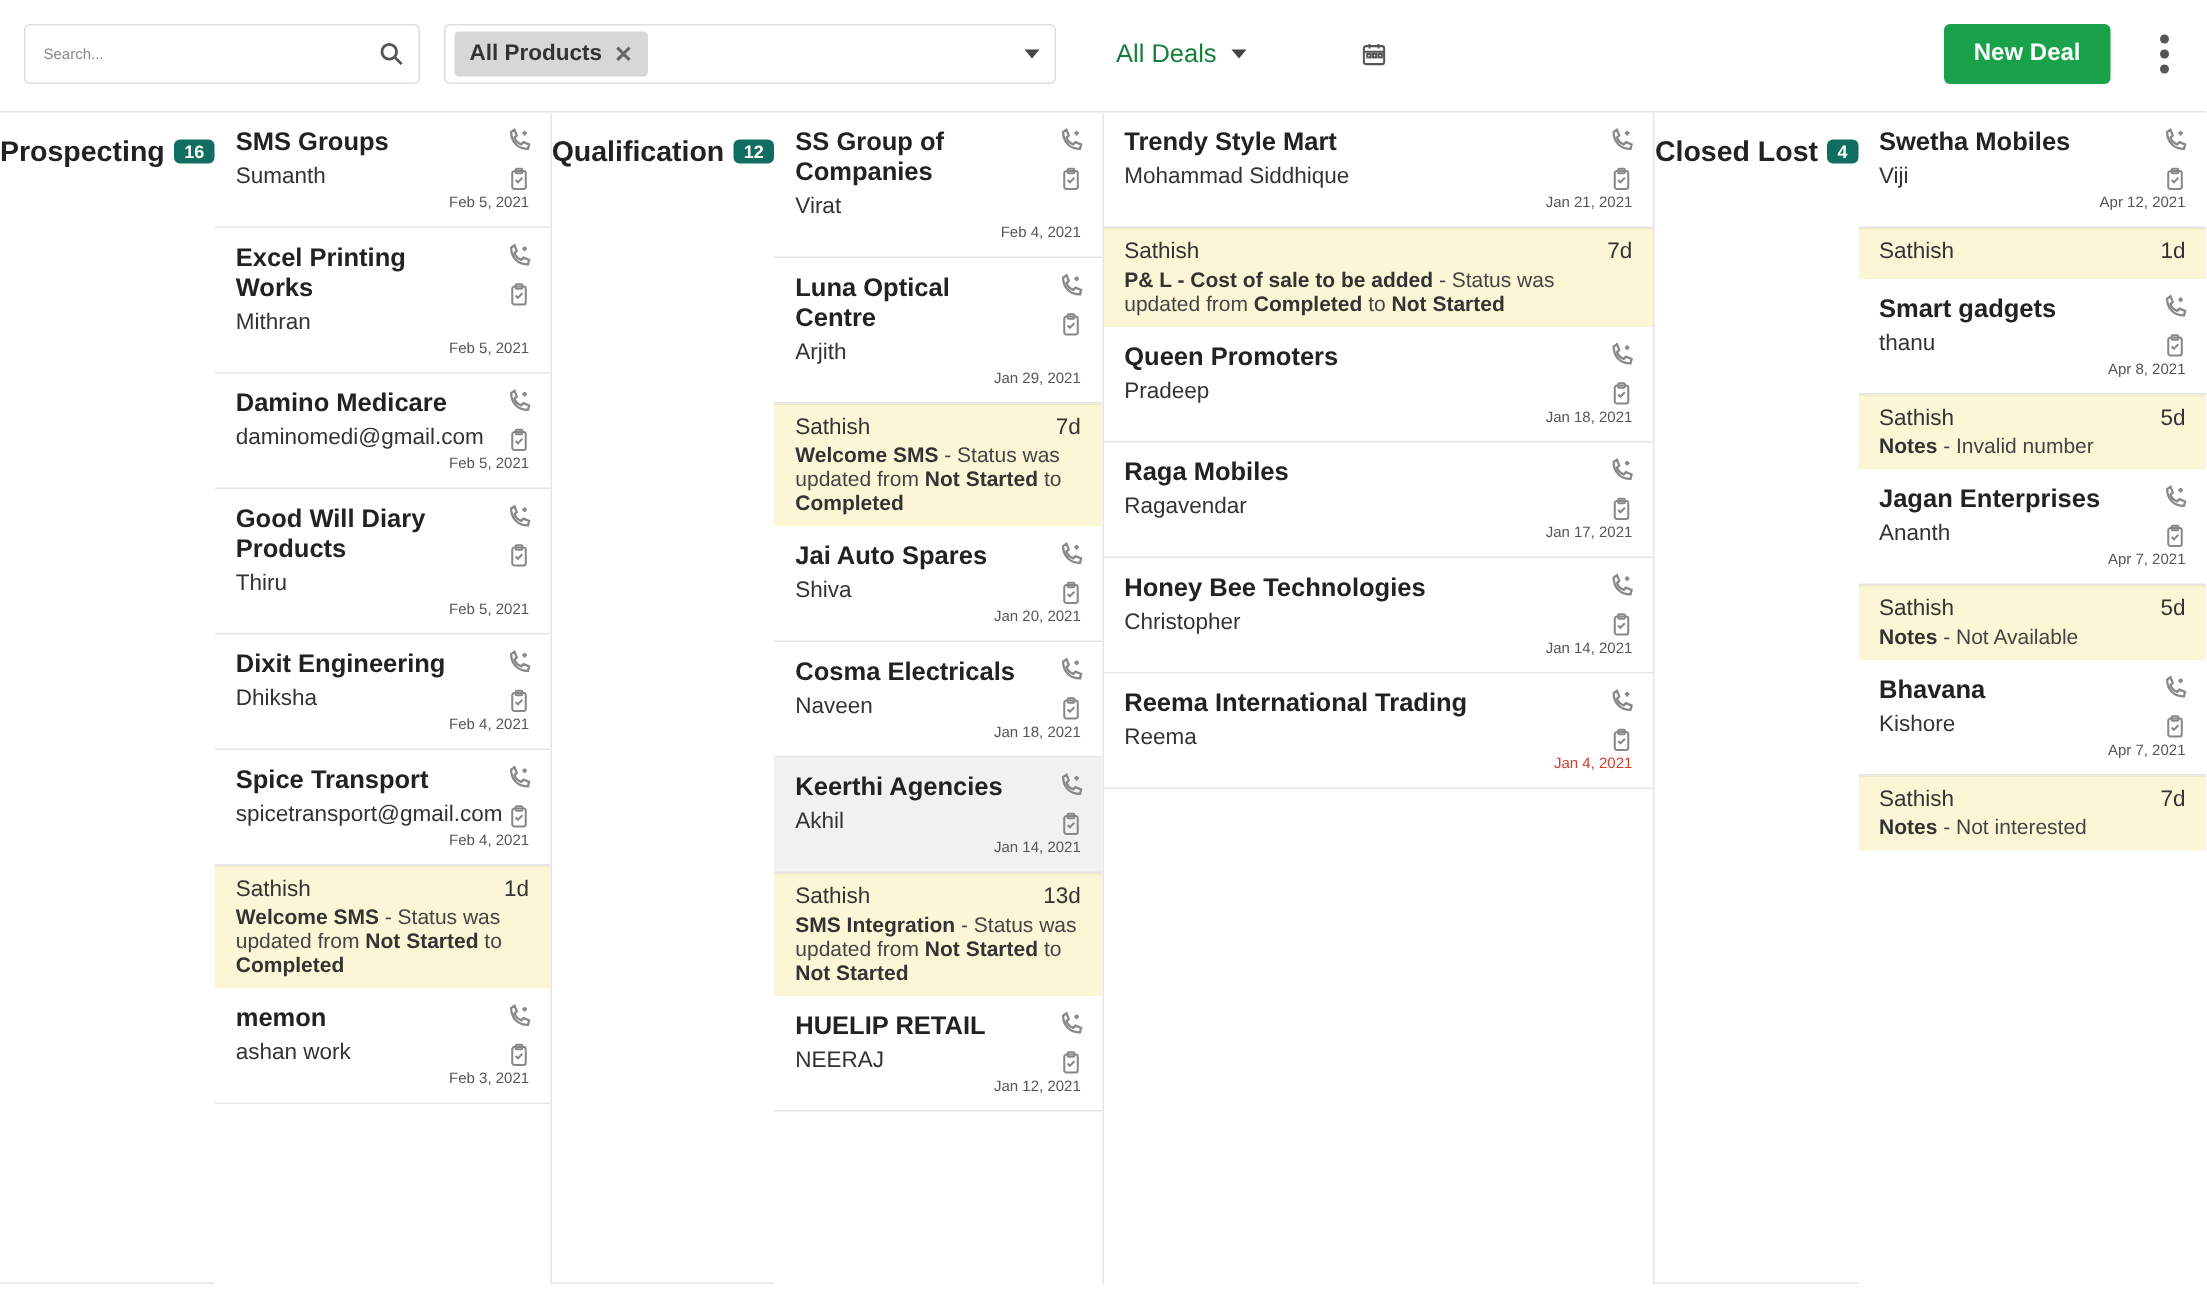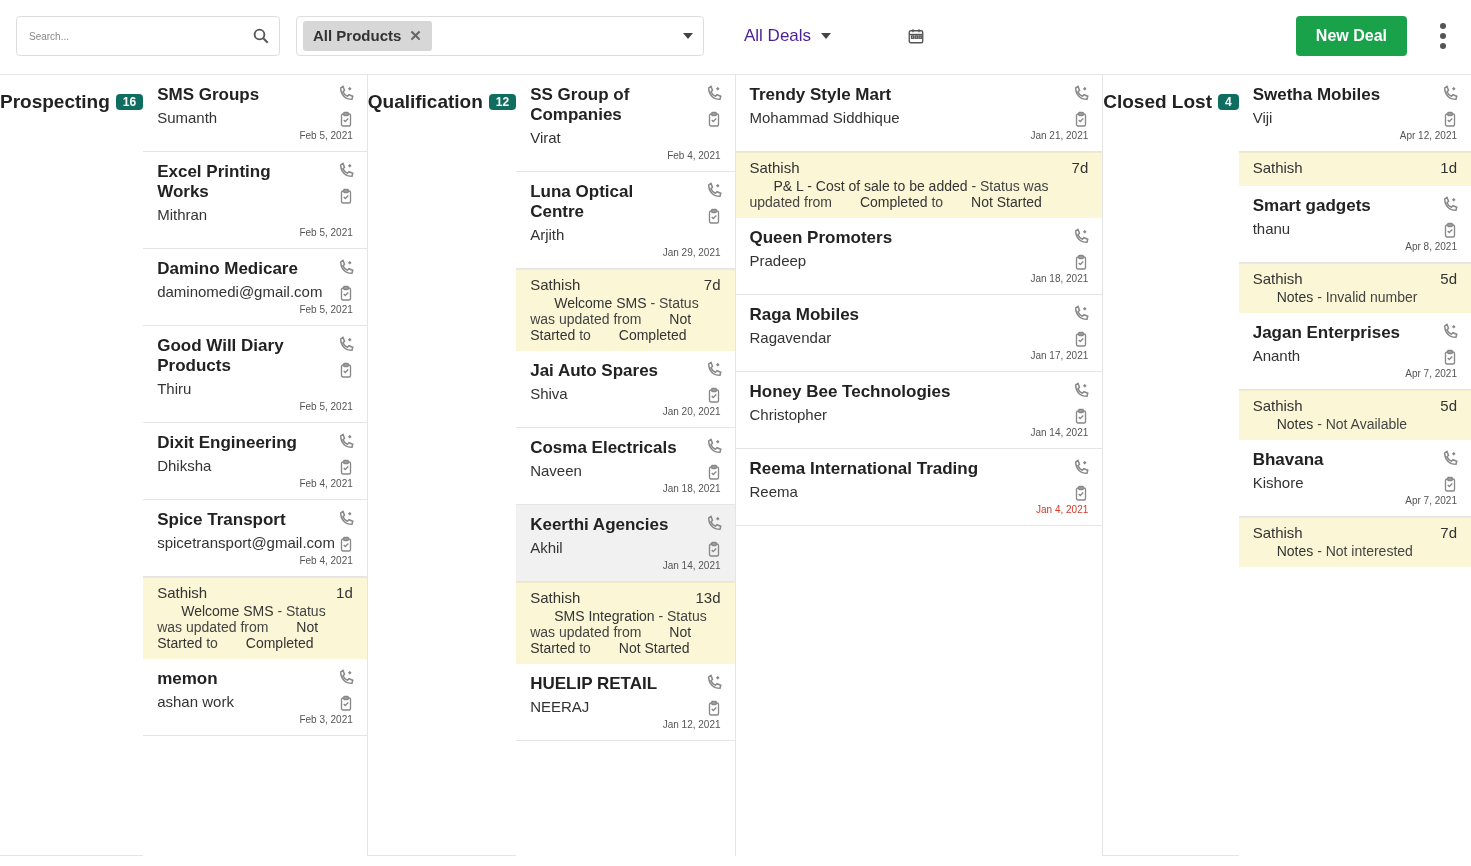--- a/index.html
+++ b/index.html
@@ -53,21 +53,21 @@
   .chip .x { color: #666; font-weight: 700; cursor: pointer; }
   .caret-down {
     margin-left: auto;
     width: 0; height: 0;
     border-left: 5px solid transparent;
     border-right: 5px solid transparent;
     border-top: 6px solid #444;
   }
   .deals-select {
     display: inline-flex; align-items: center; gap: 10px;
-    font-size: 17px; color: #4c1d95; cursor: pointer;
+    font-size: 17px; color: #15803d; cursor: pointer;
     margin-left: 24px;
   }
   .cal-icon-wrap { margin-left: 60px; color: #555; cursor: pointer; }
   .spacer { flex: 1; }
   .new-deal-btn {
     background: #19a24a;
     color: #fff;
     border: none;
     border-radius: 4px;
     height: 40px;
@@ -145,21 +145,21 @@
   .note {
     background: #fbf7d6;
     border-top: 1px solid #f0eacb;
     padding: 6px 14px 8px 14px;
     font-size: 14px;
     color: #444;
   }
   .note-top { display: flex; justify-content: space-between; font-size: 15px; margin-bottom: 2px; }
   .note-top .who { color: #333; }
   .note-top .age { color: #333; }
-  .note b { font-weight: 400; color: #333; margin-left: 24px; }
+  .note b { font-weight: 700; color: #333; }
 </style>
 </head>
 <body>
 
 <div class="toolbar">
   <div class="search-wrap">
     <input class="search-input" type="text" placeholder="Search..." style="">
     <span class="icon search-icon">
       <svg viewBox="0 0 24 24" width="18" height="18" fill="none" stroke="currentColor" stroke-width="2.5">
         <circle cx="10" cy="10" r="6.5"></circle>

